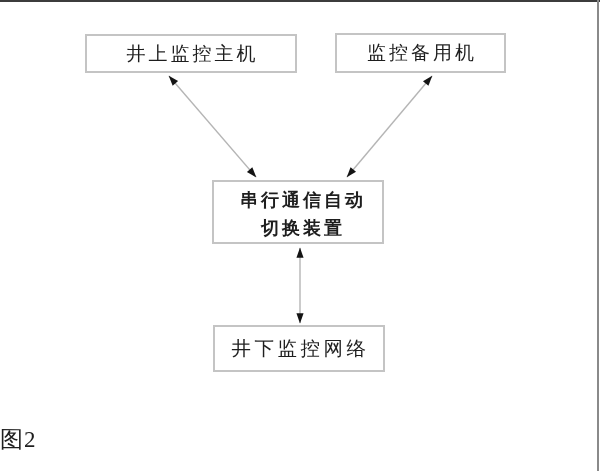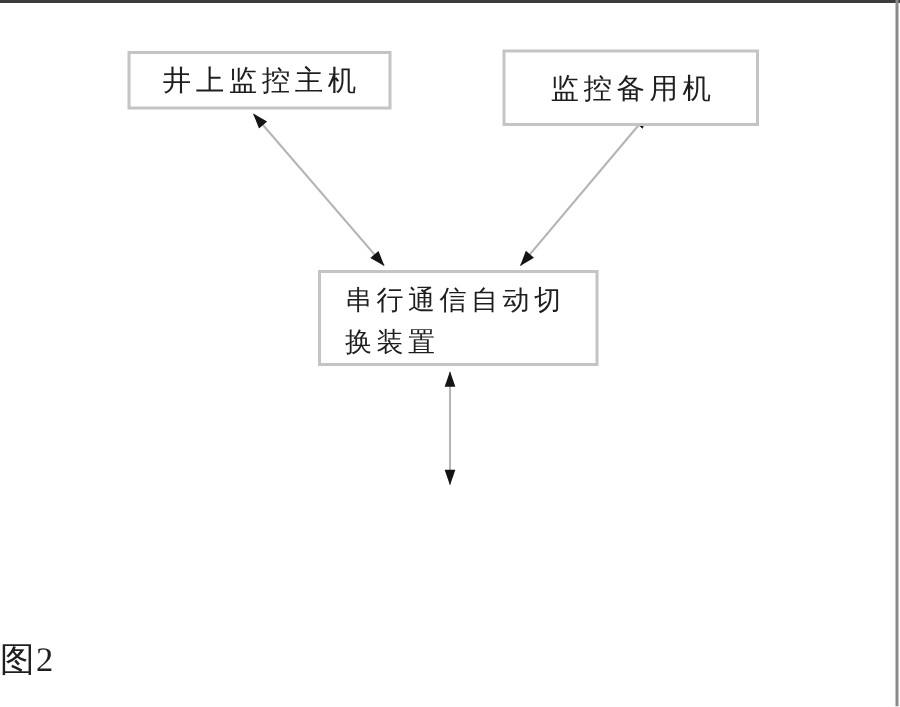--- a/index.html
+++ b/index.html
@@ -38,24 +38,24 @@
     position: absolute;
     box-sizing: border-box;
     background: var(--background, #ffffff);
     border: 2px solid var(--box-border, #c4c4c4);
     color: var(--text, #1e1e1e);
   }
   .node.centered {
     display: flex; align-items: center; justify-content: center;
     text-align: center;
   }
-  .node-a { left: 85px;  top: 34px;  width: 176px; height: 39px; font-size: 19px;   letter-spacing: 3px; }
-  .node-b { left: 335px; top: 33px;  width: 171px; height: 51px; font-size: 19px;   letter-spacing: 3px; }
-  .node-c { left: 212px; top: 180px; width: 187px; height: 64px; font-size: 18px;   letter-spacing: 3px;
-            padding: 4px 6px 0 16px; line-height: 28px; text-align: left; }
+  .node-a { left: 85px;  top: 34px;  width: 212px; height: 39px; font-size: 19px;   letter-spacing: 3px; }
+  .node-b { left: 335px; top: 33px;  width: 171px; height: 40px; font-size: 19px;   letter-spacing: 3px; }
+  .node-c { left: 212px; top: 180px; width: 172px; height: 64px; font-size: 18px;   letter-spacing: 3px;
+            padding: 4px 6px 0 16px; line-height: 28px; text-align: center; font-weight: bold; }
   .node-d { left: 213px; top: 325px; width: 172px; height: 47px; font-size: 19.5px; letter-spacing: 3.5px; }
   .node .lbl { text-indent: 3px; } 
   .caption {
     position: absolute; left: 0; top: 424px;
     width: 600px;
     font-size: 23px;
     letter-spacing: 1px;
     color: var(--text, #1e1e1e);
   }
 </style>
@@ -83,16 +83,19 @@
   </div>
 
   <div class="node node-b centered">
     <span class="lbl">监控备用机</span>
   </div>
 
   <div class="node node-c">
     <span>串行通信自动切换装置</span>
   </div>
 
+  <div class="node node-d centered">
+    <span class="lbl">井下监控网络</span>
+  </div>
 
   <div class="caption">图2</div>
 
 </div>
 
 </body></html>

